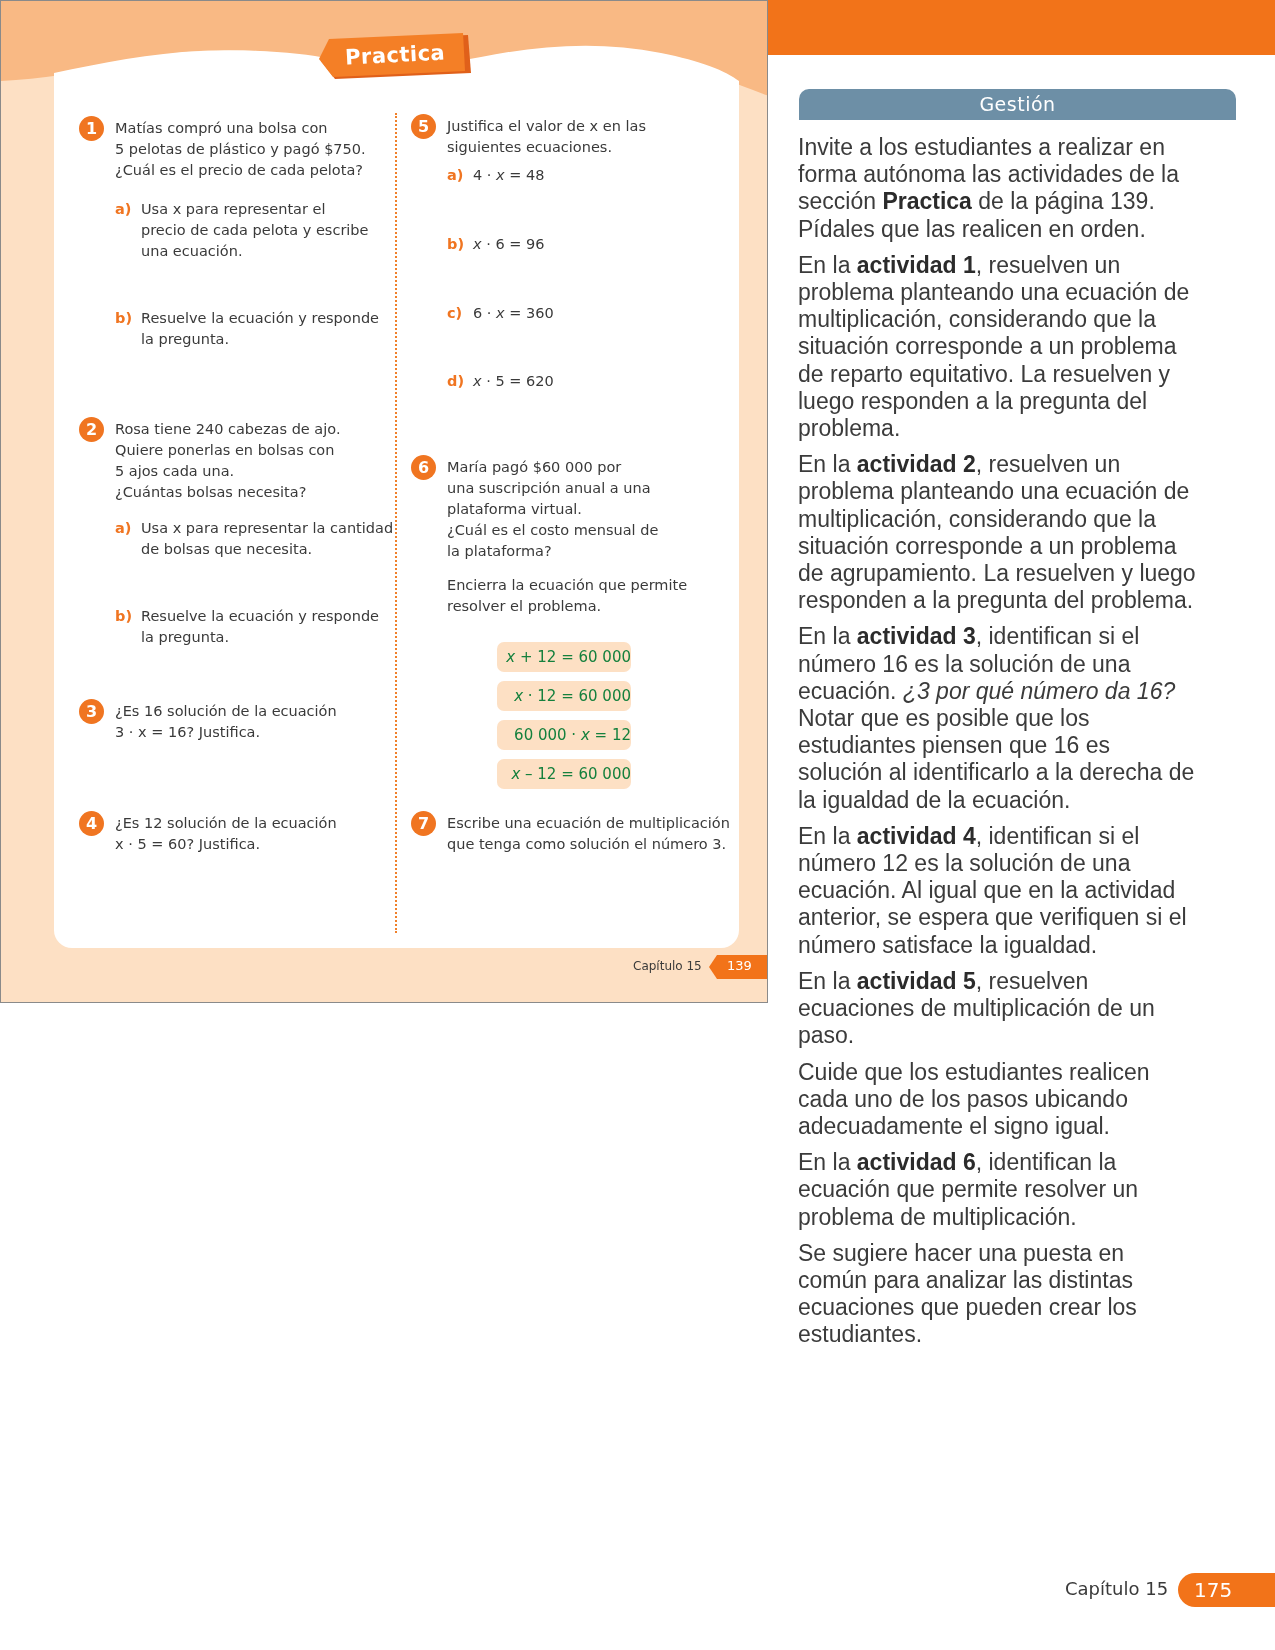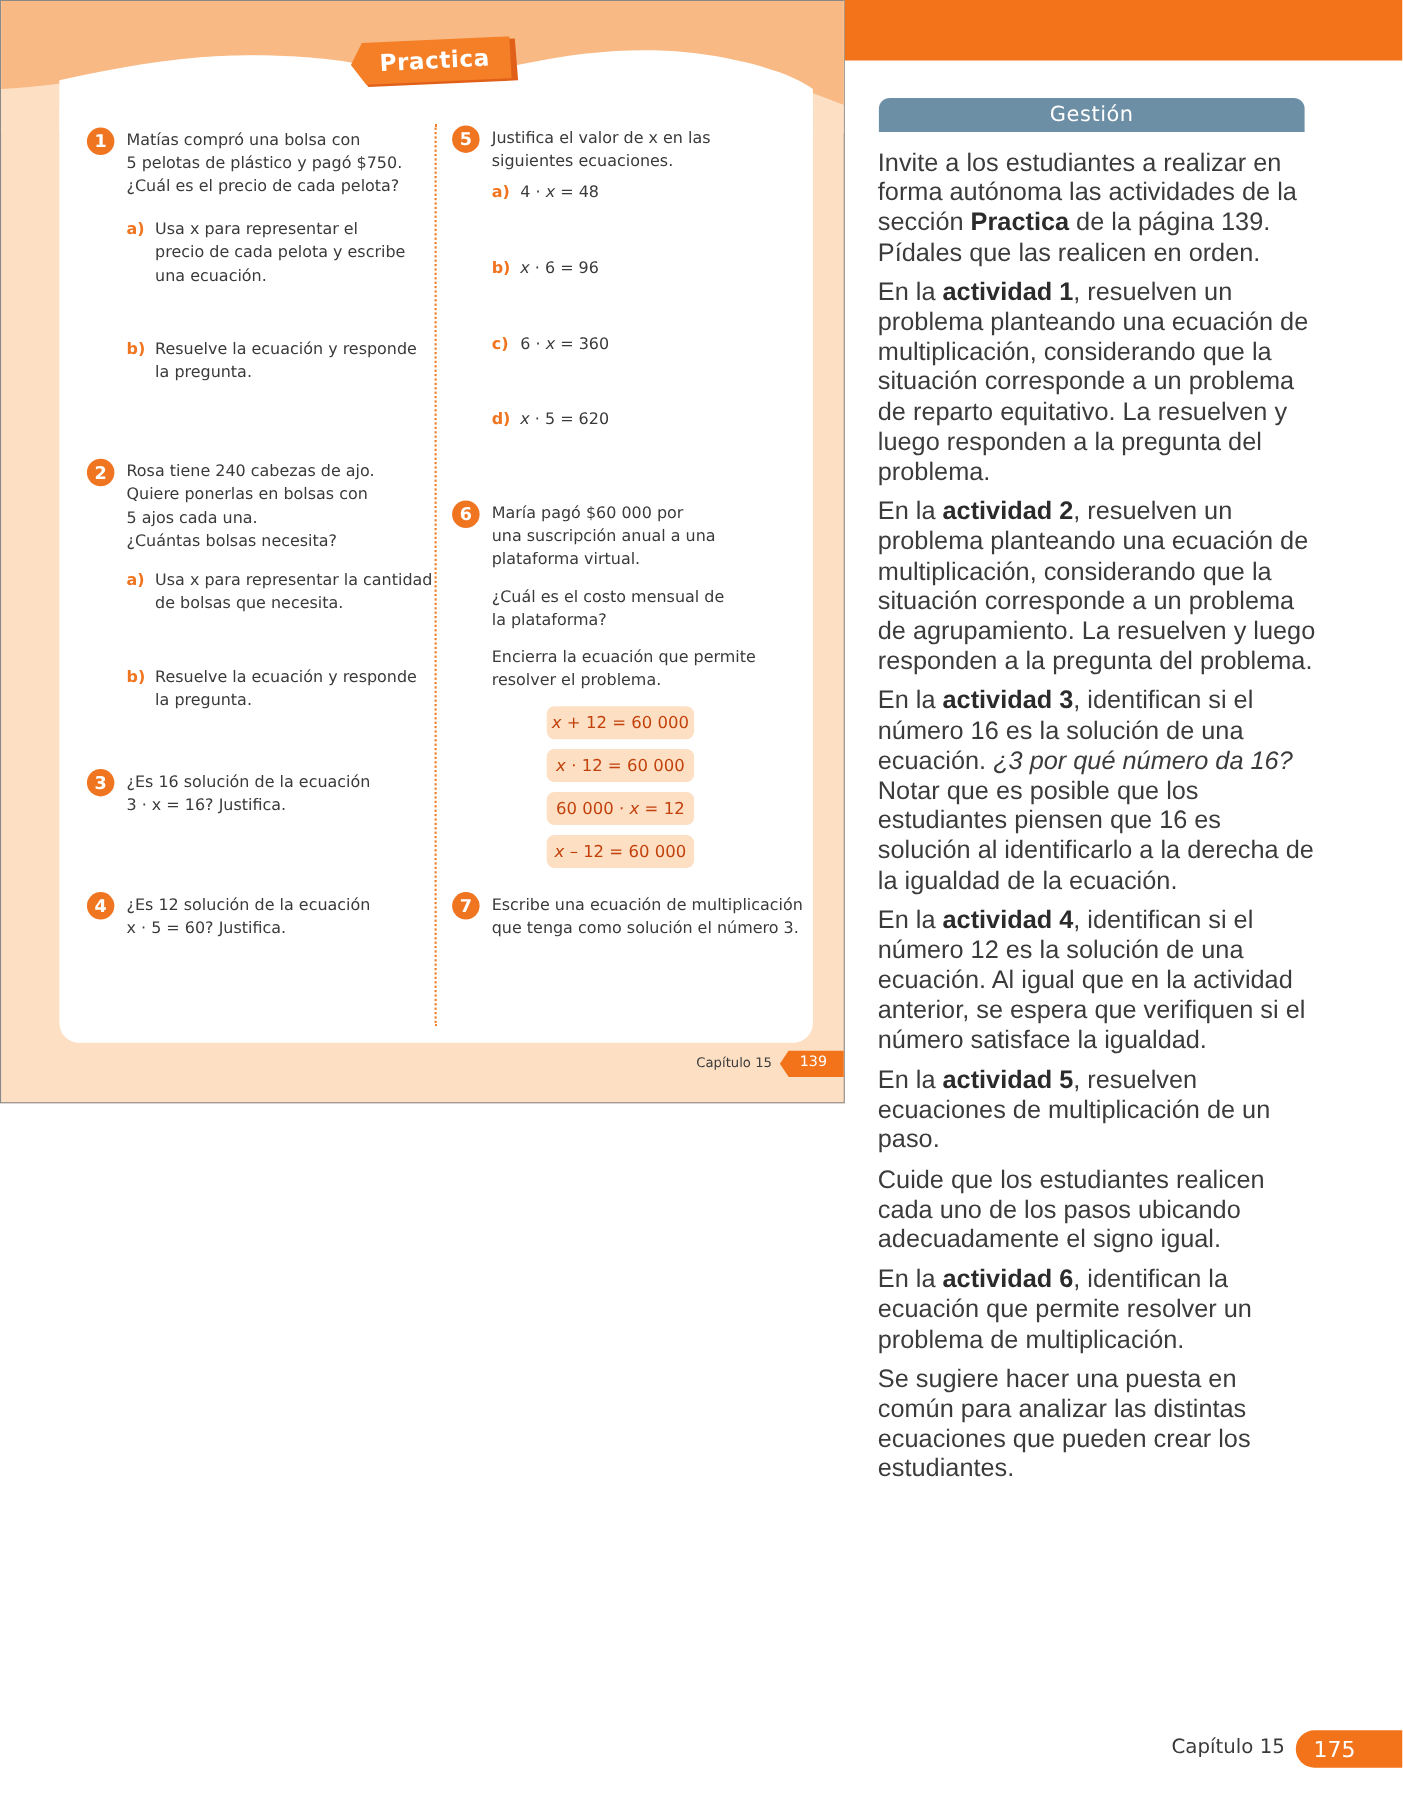--- a/index.html
+++ b/index.html
@@ -29,32 +29,32 @@
   .ex { position: absolute; font-size: 14.5px; line-height: 21px; color: #3a3a3a; }
   .ex-num {
     position: absolute; left: -36px; top: -2px; width: 25px; height: 25px; border-radius: 50%;
     background: #f07521; color: #fff; font-weight: bold; font-size: 16px; text-align: center; line-height: 25px;
   }
   .ex p { margin: 0; }
   .sub { position: absolute; font-size: 14.5px; line-height: 21px; }
   .sub-letter { position: absolute; left: -26px; top: 0; color: #f07521; font-weight: bold; }
   .eq-box {
     position: absolute; left: 496px; width: 134px; height: 30px; background: #fde0c4;
-    border-radius: 7px; font-size: 15px; line-height: 30px; text-align: center; color: #c2410c;
+    border-radius: 7px; font-size: 15px; line-height: 30px; text-align: right; color: #15803d;
   }
   .it { font-style: italic; }
   .sp-footer-label { position: absolute; left: 632px; top: 958px; font-size: 12px; color: #3a3a3a; }
   .sp-footer-tab { position: absolute; left: 708px; top: 954px; width: 60px; height: 24px; }
   .sp-footer-tab svg { position: absolute; left: 0; top: 0; }
   .sp-footer-num { position: absolute; left: 18px; top: 3px; font-size: 13px; color: #fff; }
 
   
   .top-band { position: absolute; left: 768px; top: 0; width: 507px; height: 55px; background: #f27319; }
   .gestion-bar {
-    position: absolute; left: 799px; top: 89px; width: 387px; height: 31px;
+    position: absolute; left: 799px; top: 89px; width: 437px; height: 31px;
     background: #6d8fa6; border-radius: 10px 10px 0 0; color: #ffffff;
     font-size: 19px; text-align: center; line-height: 31px; letter-spacing: 0.5px;
   }
   .guide-text {
     position: absolute; left: 798px; top: 134px; width: 400px;
     font-family: "Liberation Sans", sans-serif; font-size: 23px; line-height: 27.2px; color: #3b3b3b;
   }
   .guide-text p { margin: 0 0 9px 0; }
   .guide-text b { font-weight: bold; color: #2b2b2b; }
   .guide-text i { font-style: italic; }
@@ -153,21 +153,21 @@
   <div class="sub" style="left:472px; top:370px;">
     <span class="sub-letter">d)</span>
     <p><span class="it">x</span> · 5 = 620</p>
   </div>
 
   <div class="ex" style="left:446px; top:456px; width:280px;">
     <span class="ex-num">6</span>
     <p>María pagó $60 000 por</p>
     <p>una suscripción anual a una</p>
     <p>plataforma virtual.</p>
-    <p style="margin-top:13px;">¿Cuál es el costo mensual de</p>
+    <p style="">¿Cuál es el costo mensual de</p>
     <p>la plataforma?</p>
     <p style="margin-top:13px;">Encierra la ecuación que permite</p>
     <p>resolver el problema.</p>
   </div>
   <div class="eq-box" style="top:641px;"><span class="it">x</span> + 12 =  60 000</div>
   <div class="eq-box" style="top:680px;"><span class="it">x</span> · 12 = 60 000</div>
   <div class="eq-box" style="top:719px;">60 000 · <span class="it">x</span> = 12</div>
   <div class="eq-box" style="top:758px;"><span class="it">x</span> – 12 = 60 000</div>
 
   <div class="ex" style="left:446px; top:812px; width:290px;">

